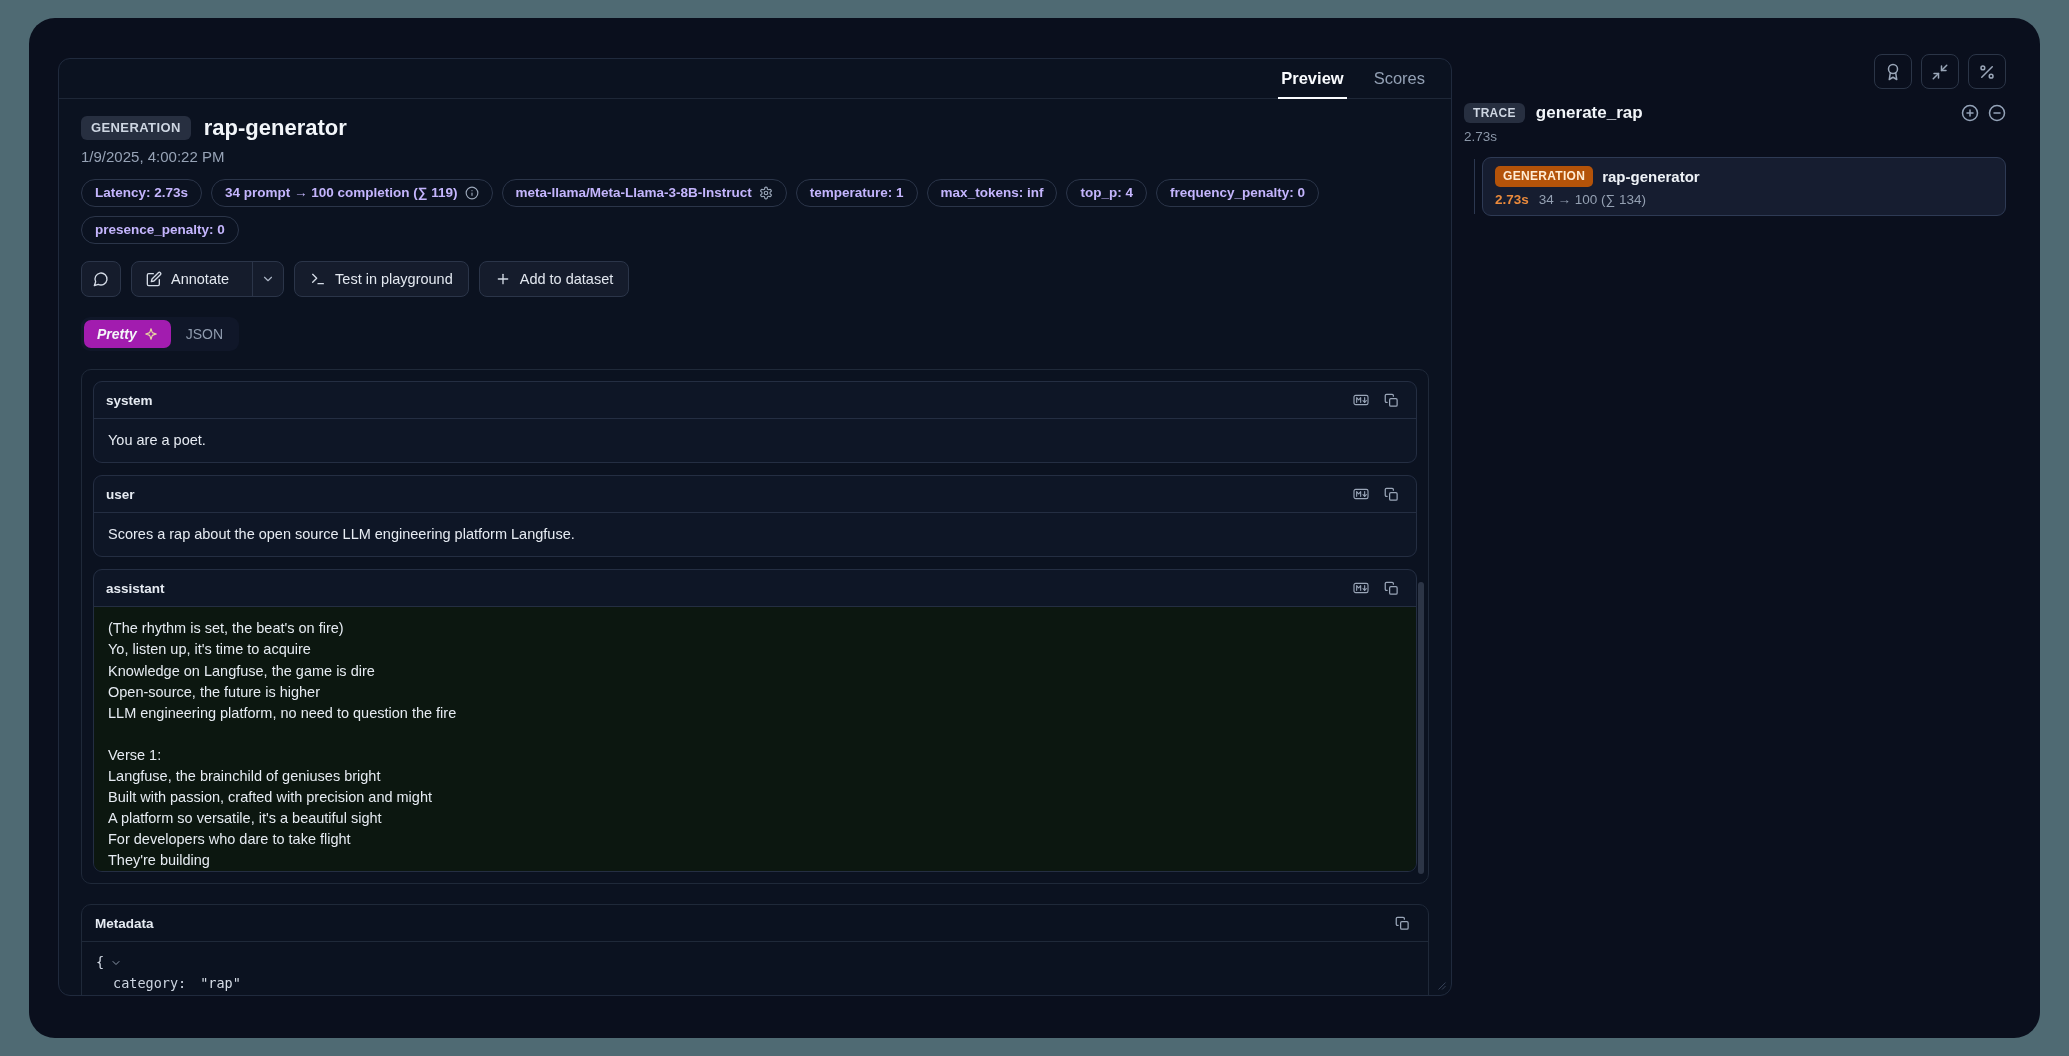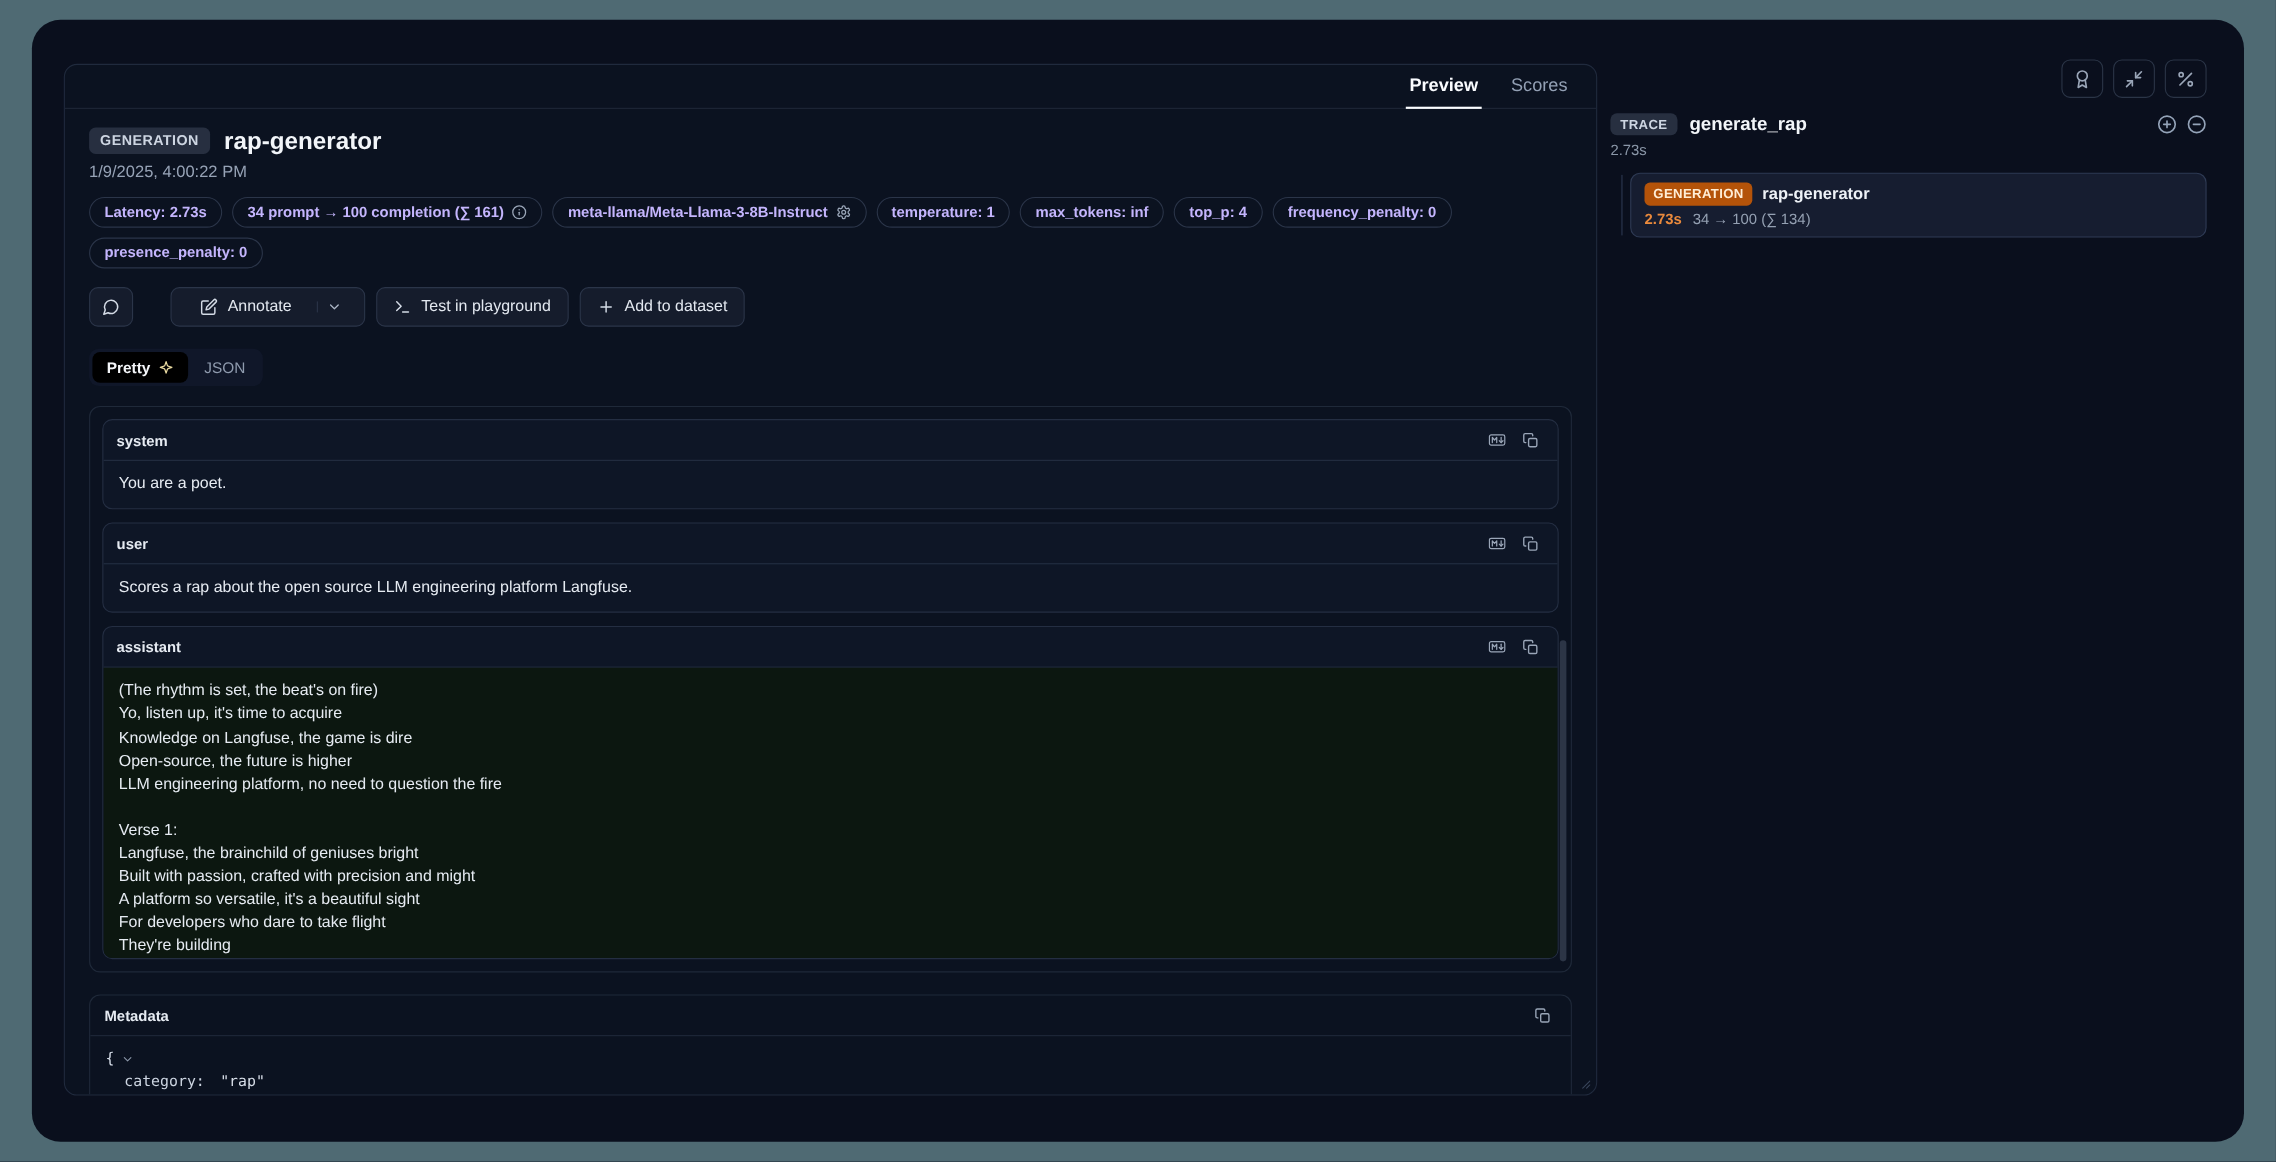--- a/index.html
+++ b/index.html
@@ -67,27 +67,27 @@
 
   .actions-row { margin-top: 17px; display: flex; gap: 10px; align-items: center; }
   .btn {
     display: inline-flex; align-items: center; gap: 9px;
     background: #151c2c; border: 1px solid #2b3549; border-radius: 8px;
     height: 36px; padding: 0 15px;
     font-size: 14.5px; font-weight: 500; color: #e3e8f0;
   }
   .btn .bicon { color: #d4dbe6; }
   .icon-btn { width: 40px; justify-content: center; padding: 0; }
-  .split { padding: 12px; overflow: hidden; margin-left: 24px; }
+  .split { padding: 0; overflow: hidden; }
   .split .main-seg { display: flex; align-items: center; gap: 9px; padding: 0 14px; height: 100%; background: none; border: none; color: inherit; font-size: inherit; font-weight: inherit; }
   .split .chev-seg { width: 31px; height: 100%; display: flex; align-items: center; justify-content: center; border: none; border-left: 1px solid #2b3549; background: none; color: #aab4c4; }
 
   .view-toggle { margin-top: 20px; display: inline-flex; background: #101729; border-radius: 9px; padding: 3px; gap: 2px; }
   .seg { display: flex; align-items: center; gap: 7px; padding: 6px 13px; border-radius: 7px; font-size: 14px; color: #8f9bae; font-weight: 500; background: none; border: none; }
-  .seg.active { background: #000000; color: #f4f6f9; font-weight: 700; }
+  .seg.active { background: #a21caf; color: #f4f6f9; font-weight: 700; font-style: italic; }
   .seg .sicon { color: #e8d9a0; }
 
   .io-wrap {
     margin-top: 18px; height: 515px;
     border: 1px solid #1f2939; border-radius: 10px;
     padding: 11px; display: flex; flex-direction: column; gap: 12px;
     position: relative; overflow: hidden;
   }
   .msg-card { border: 1px solid #242e42; border-radius: 9px; background: #0e1626; overflow: hidden; flex: 0 0 auto; }
   .msg-card.assistant { flex: 1 1 auto; display: flex; flex-direction: column; }
@@ -163,21 +163,21 @@
         <span class="type-badge">GENERATION</span>
         <h1 class="obs-title">rap-generator</h1>
       </div>
       <div class="timestamp">1/9/2025, 4:00:22 PM</div>
 
       <div class="pill-row">
         <span class="pill">
           <span>Latency: 2.73s</span>
         </span>
         <span class="pill">
-          <span>34 prompt → 100 completion (∑ 161)</span>
+          <span>34 prompt → 100 completion (∑ 119)</span>
           <span class="picon">
             <svg class="ic i14" viewBox="0 0 24 24">
                 <circle cx="12" cy="12" r="10"></circle>
                 <path d="M12 16v-4"></path>
                 <path d="M12 8h.01"></path>
               </svg>
           </span>
         </span>
         <span class="pill">
           <span>meta-llama/Meta-Llama-3-8B-Instruct</span>

